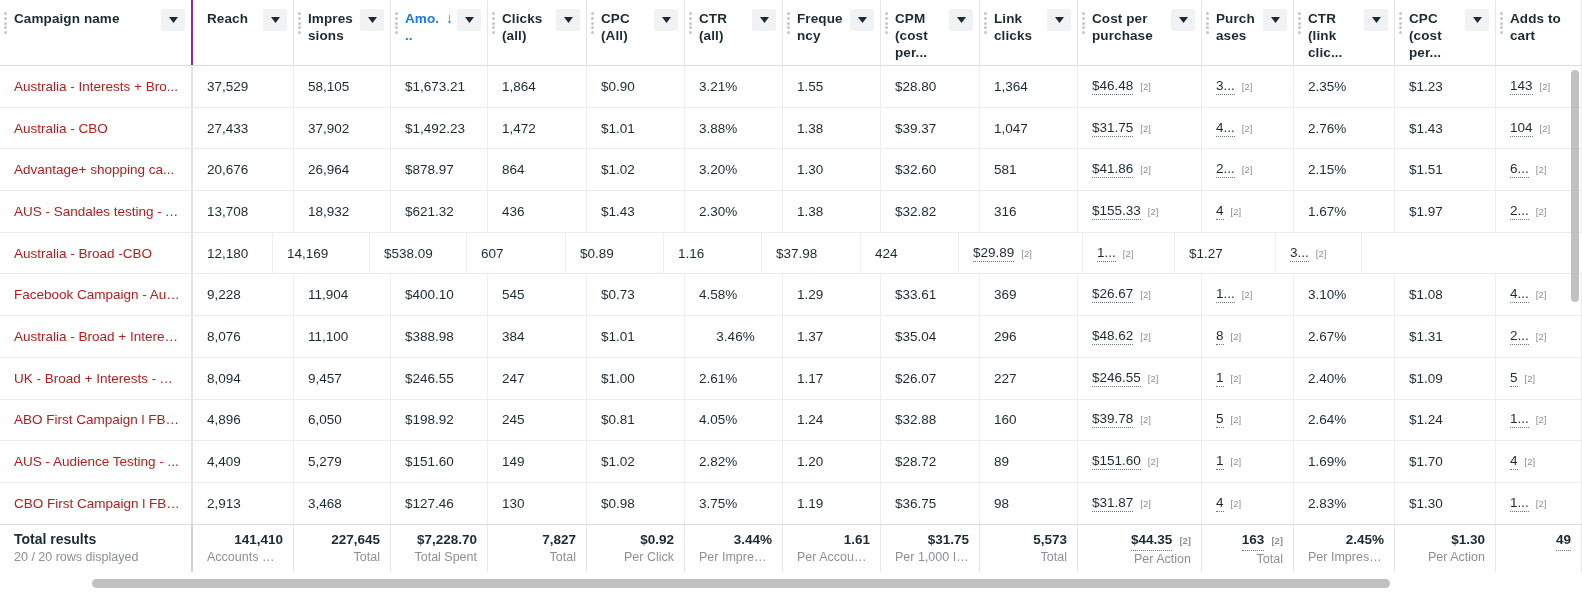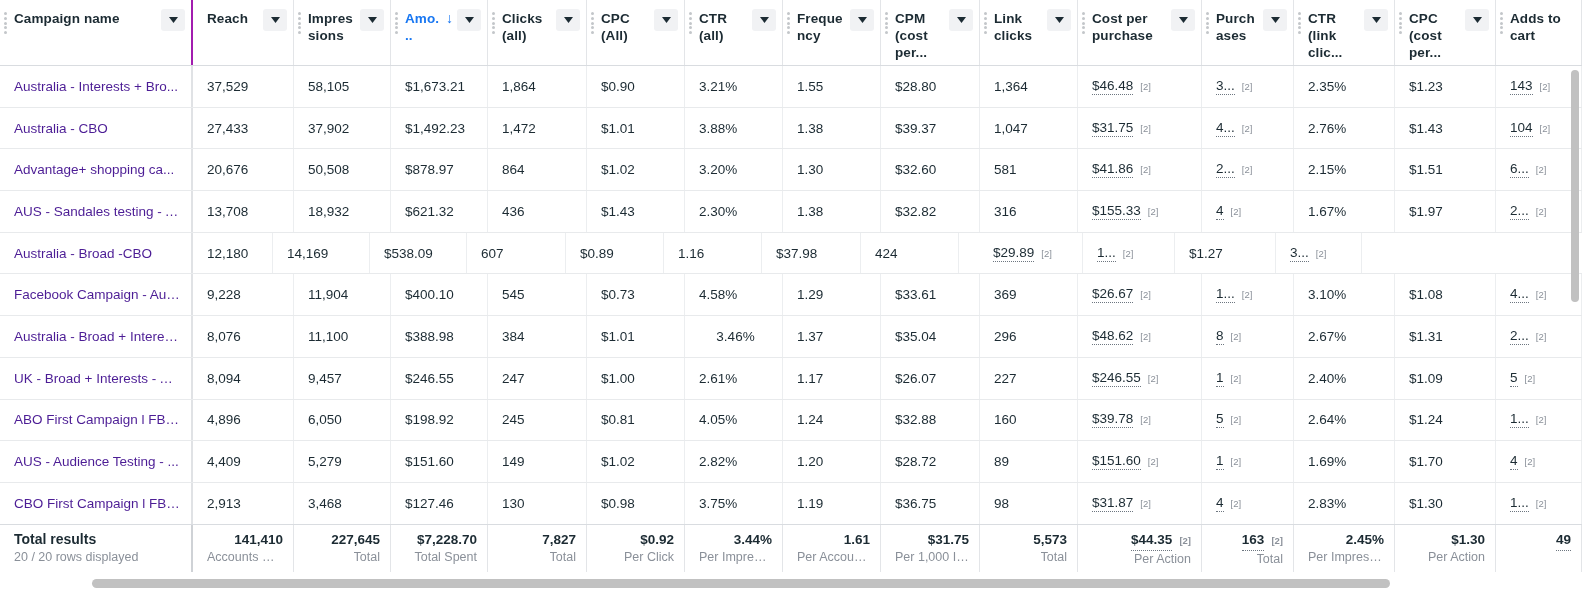--- a/index.html
+++ b/index.html
@@ -89,21 +89,21 @@
     display: flex; align-items: center;
     height: 100%;
     padding: 0 10px 0 14px;
     border-right: 1px solid #eceef0;
     font-size: 13.5px;
     color: #1c2b33;
     white-space: nowrap;
     overflow: hidden;
   }
   .bcell.frozen { border-right: 2px solid #e0e2e5; }
-  .bcell.link { color: #4c1d95; }
+  .bcell.link { color: #b91c1c; }
   .bcell .txt { overflow: hidden; text-overflow: ellipsis; white-space: nowrap; }
   .dotted {
     border-bottom: 1px dotted #6d7680;
     padding-bottom: 1px;
     max-width: 100%;
     overflow: hidden; text-overflow: ellipsis; white-space: nowrap;
   }
   .supref {
     font-size: 9.5px;
     color: #8a9099;
@@ -520,21 +520,21 @@
           </div>
         </div>
         <div class="grid-row brow">
           <div class="bcell frozen link" style="width: 193px;">
             <span class="txt">Advantage+ shopping ca...</span>
           </div>
           <div class="bcell" style="width: 101px;">
             <span class="txt">20,676</span>
           </div>
           <div class="bcell" style="width: 97px;">
-            <span class="txt">50,508</span>
+            <span class="txt">26,964</span>
           </div>
           <div class="bcell" style="width: 97px;">
             <span class="txt">$878.97</span>
           </div>
           <div class="bcell" style="width: 99px;">
             <span class="txt">864</span>
           </div>
           <div class="bcell" style="width: 98px;">
             <span class="txt">$1.02</span>
           </div>
@@ -640,21 +640,21 @@
           </div>
           <div class="bcell" style="width: 98px;">
             <span class="txt">1.16</span>
           </div>
           <div class="bcell" style="width: 99px;">
             <span class="txt">$37.98</span>
           </div>
           <div class="bcell" style="width: 98px;">
             <span class="txt">424</span>
           </div>
-          <div class="bcell" style="width: 124px; justify-content: center;">
+          <div class="bcell" style="width: 124px;">
             <span class="txt dotted">$29.89</span>
             <span class="supref">[2]</span>
           </div>
           <div class="bcell" style="width: 92px;">
             <span class="txt dotted">1...</span>
             <span class="supref">[2]</span>
           </div>
           <div class="bcell" style="width: 101px;">
             <span class="txt">$1.27</span>
           </div>

